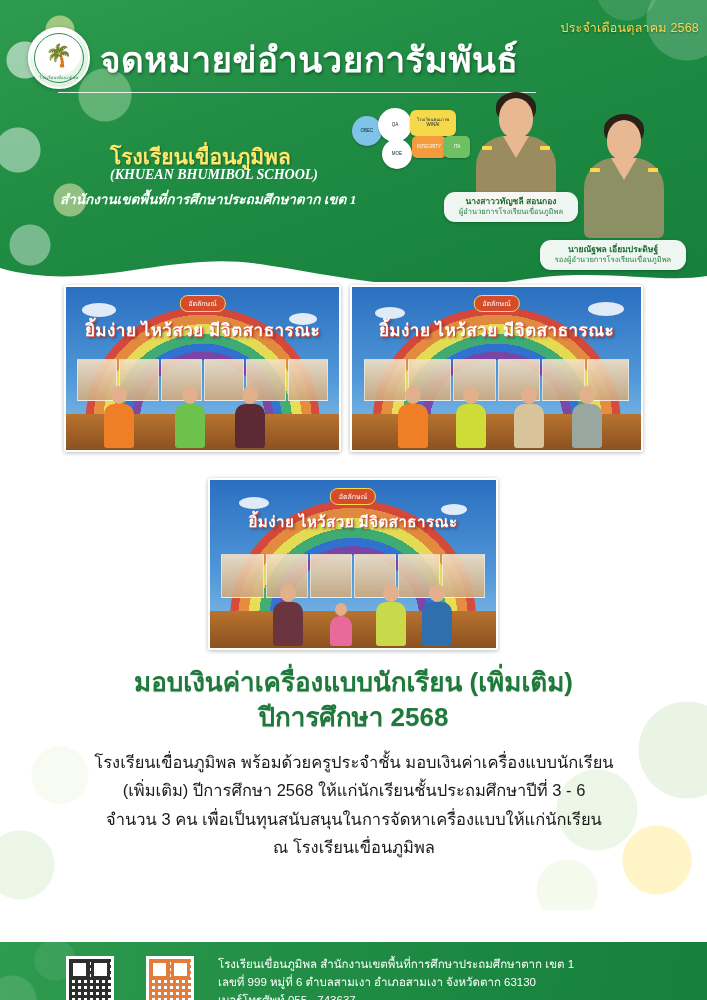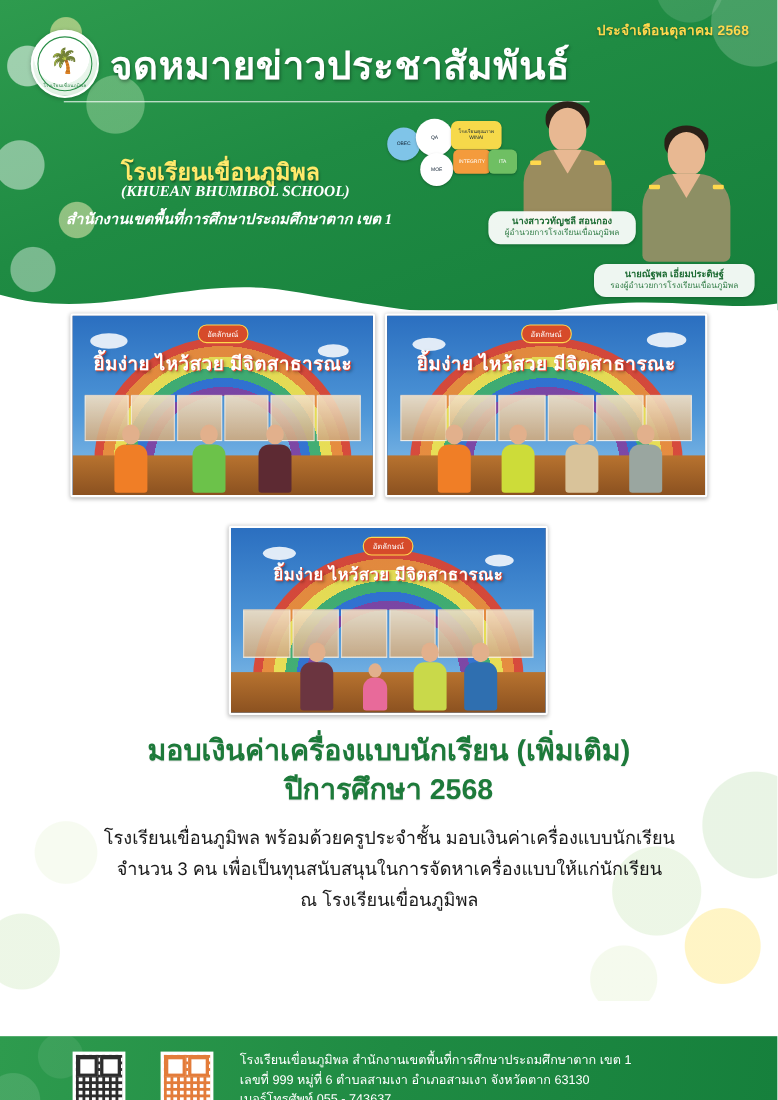--- a/index.html
+++ b/index.html
@@ -52,24 +52,24 @@
     top: -20px; right: -20px;
     width: 200px; height: 120px;
     background:
       radial-gradient(circle at 160px 40px, rgba(255,255,255,.18) 0 40px, transparent 41px),
       radial-gradient(circle at 100px 10px, rgba(255,255,255,.12) 0 30px, transparent 31px);
     pointer-events: none;
   }
 
   .issue-date {
     position: absolute;
-    top: 18px; right: 26px;
+    top: 18px; right: 8px;
     color: #ffd84d;
     font-size: 12.5px;
-    font-weight: bold;
+    font-weight: normal;
     letter-spacing: .2px;
     text-shadow: 0 1px 2px rgba(0,0,0,.35);
   }
 
   
   .seal {
     position: absolute;
     top: 27px; left: 28px;
     width: 62px; height: 62px;
     border-radius: 50%;
@@ -437,21 +437,21 @@
     <div class="floral-topright"></div>
 
     <div class="issue-date">ประจำเดือนตุลาคม 2568</div>
 
     <div class="seal">
       <div class="ring"></div>
       <div class="emblem">🌴</div>
       <div class="seal-text">โรงเรียนเขื่อนภูมิพล</div>
     </div>
 
-    <div class="main-title">จดหมายข่าวประชาสัมพันธ์</div>
+    <div class="main-title">จดหมายข่อำนวยการัมพันธ์</div>
     <div class="title-rule"></div>
 
     <div class="school-th">โรงเรียนเขื่อนภูมิพล</div>
     <div class="school-en">(KHUEAN BHUMIBOL SCHOOL)</div>
     <div class="school-office">สำนักงานเขตพื้นที่การศึกษาประถมศึกษาตาก เขต 1</div>
 
     <div class="badges">
       <div class="badge b1">OBEC</div>
       <div class="badge b2">QA</div>
       <div class="badge b3">โรงเรียนคุณภาพ WINAI</div>
@@ -600,20 +600,21 @@
     </div>
   </div>
 
   <div class="headline">
     <span class="l1">มอบเงินค่าเครื่องแบบนักเรียน (เพิ่มเติม)</span>
     <span class="l2">ปีการศึกษา 2568</span>
   </div>
 
   <div class="body-text">
     <p>โรงเรียนเขื่อนภูมิพล พร้อมด้วยครูประจำชั้น มอบเงินค่าเครื่องแบบนักเรียน</p>
+    <p>(เพิ่มเติม) ปีการศึกษา 2568 ให้แก่นักเรียนชั้นประถมศึกษาปีที่ 3 - 6</p>
     <p>จำนวน 3 คน เพื่อเป็นทุนสนับสนุนในการจัดหาเครื่องแบบให้แก่นักเรียน</p>
     <p>ณ โรงเรียนเขื่อนภูมิพล</p>
   </div>
 
   <div class="footer">
     <div class="leafy"></div>
 
     <div class="qr qr1">
       <div class="grid"></div>
     </div>

